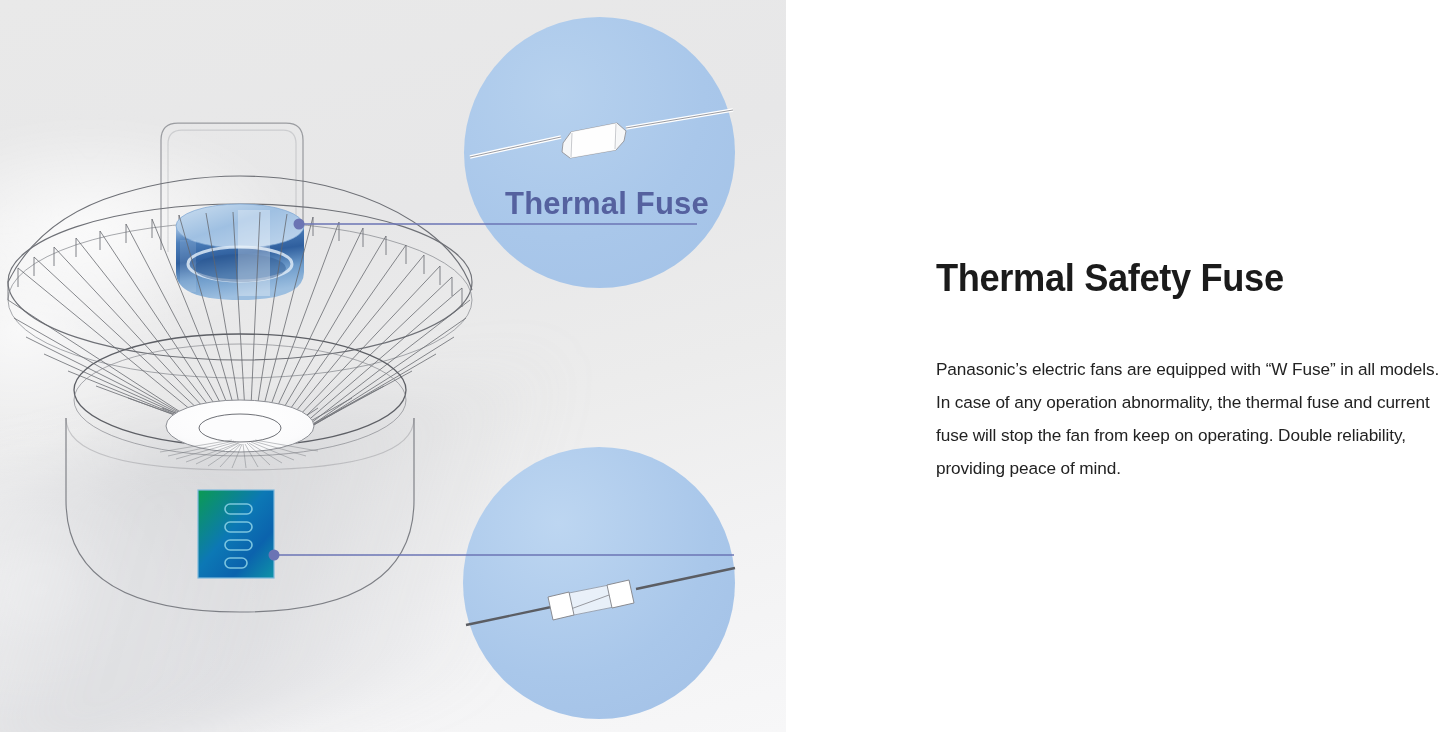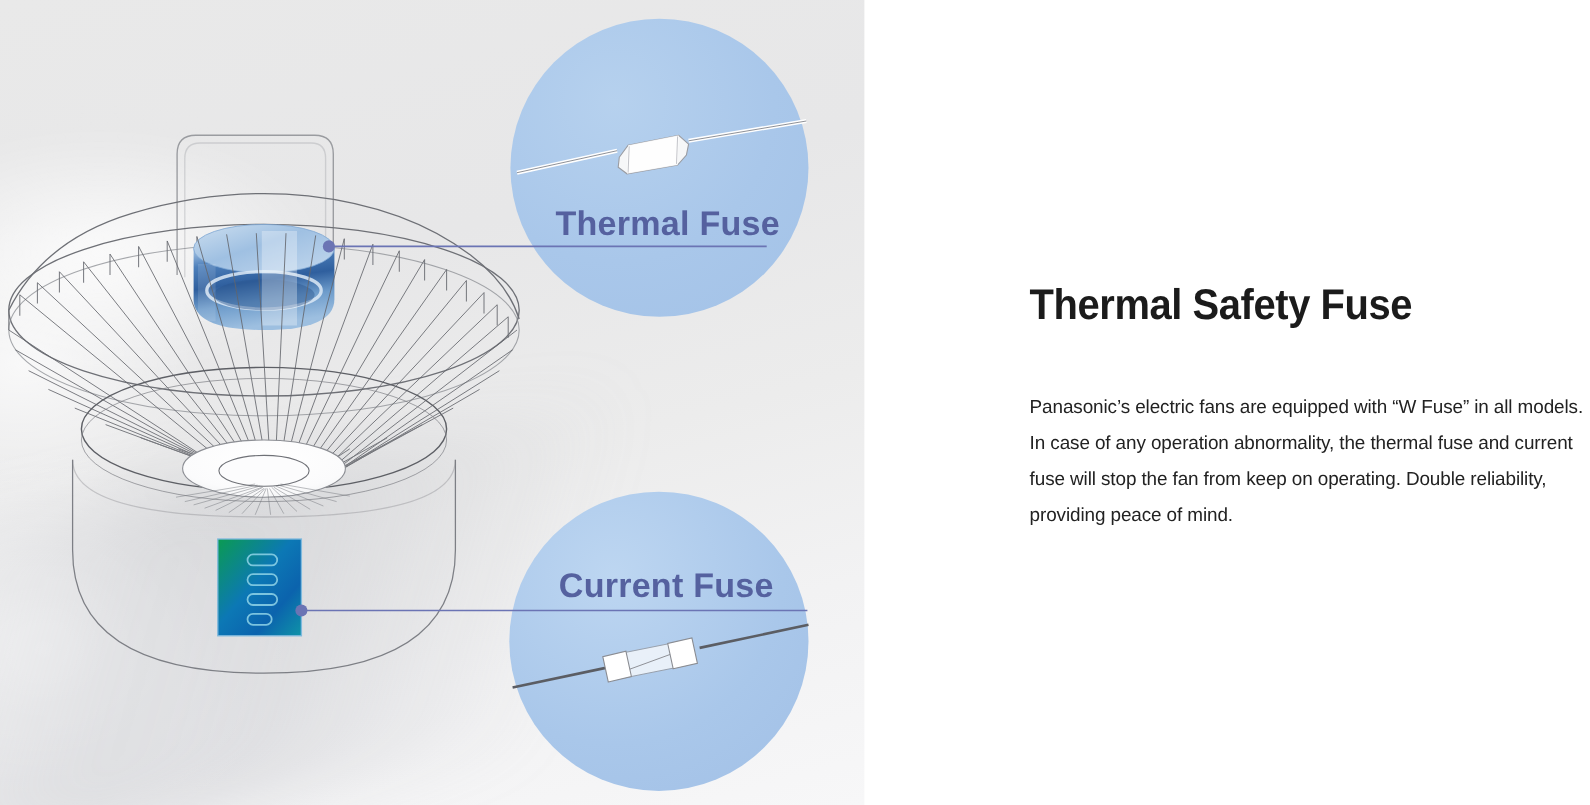--- a/index.html
+++ b/index.html
@@ -338,21 +338,20 @@
         <path d="M564,617 L624,605 L619,583 L559,595 Z" fill="#fbfcfd" opacity="0.75" stroke="#8e9096" stroke-width="0.9"></path>
 
         <line x1="568" y1="610" x2="620" y2="591" stroke="#8e9096" stroke-width="0.9"></line>
 
         <path d="M553,620 L574,615 L569,592 L548,597 Z" fill="#ffffff" stroke="#8a8c92" stroke-width="1"></path>
         <path d="M612,608 L634,603 L629,580 L607,585 Z" fill="#ffffff" stroke="#8a8c92" stroke-width="1"></path>
       </g>
     </svg>
 
     <div class="callout-label label-thermal">Thermal Fuse</div>
-    <div class="callout-label label-current">Current Fuse</div>
   </div>
 
   <div class="text-panel">
     <h1 class="heading">Thermal Safety Fuse</h1>
     <p class="body-copy">Panasonic’s electric fans are equipped with “W Fuse” in all models. In case of any operation abnormality, the thermal fuse and current fuse will stop the fan from keep on operating. Double reliability, providing peace of mind.</p>
   </div>
 
 </div>
 
 </body></html>

